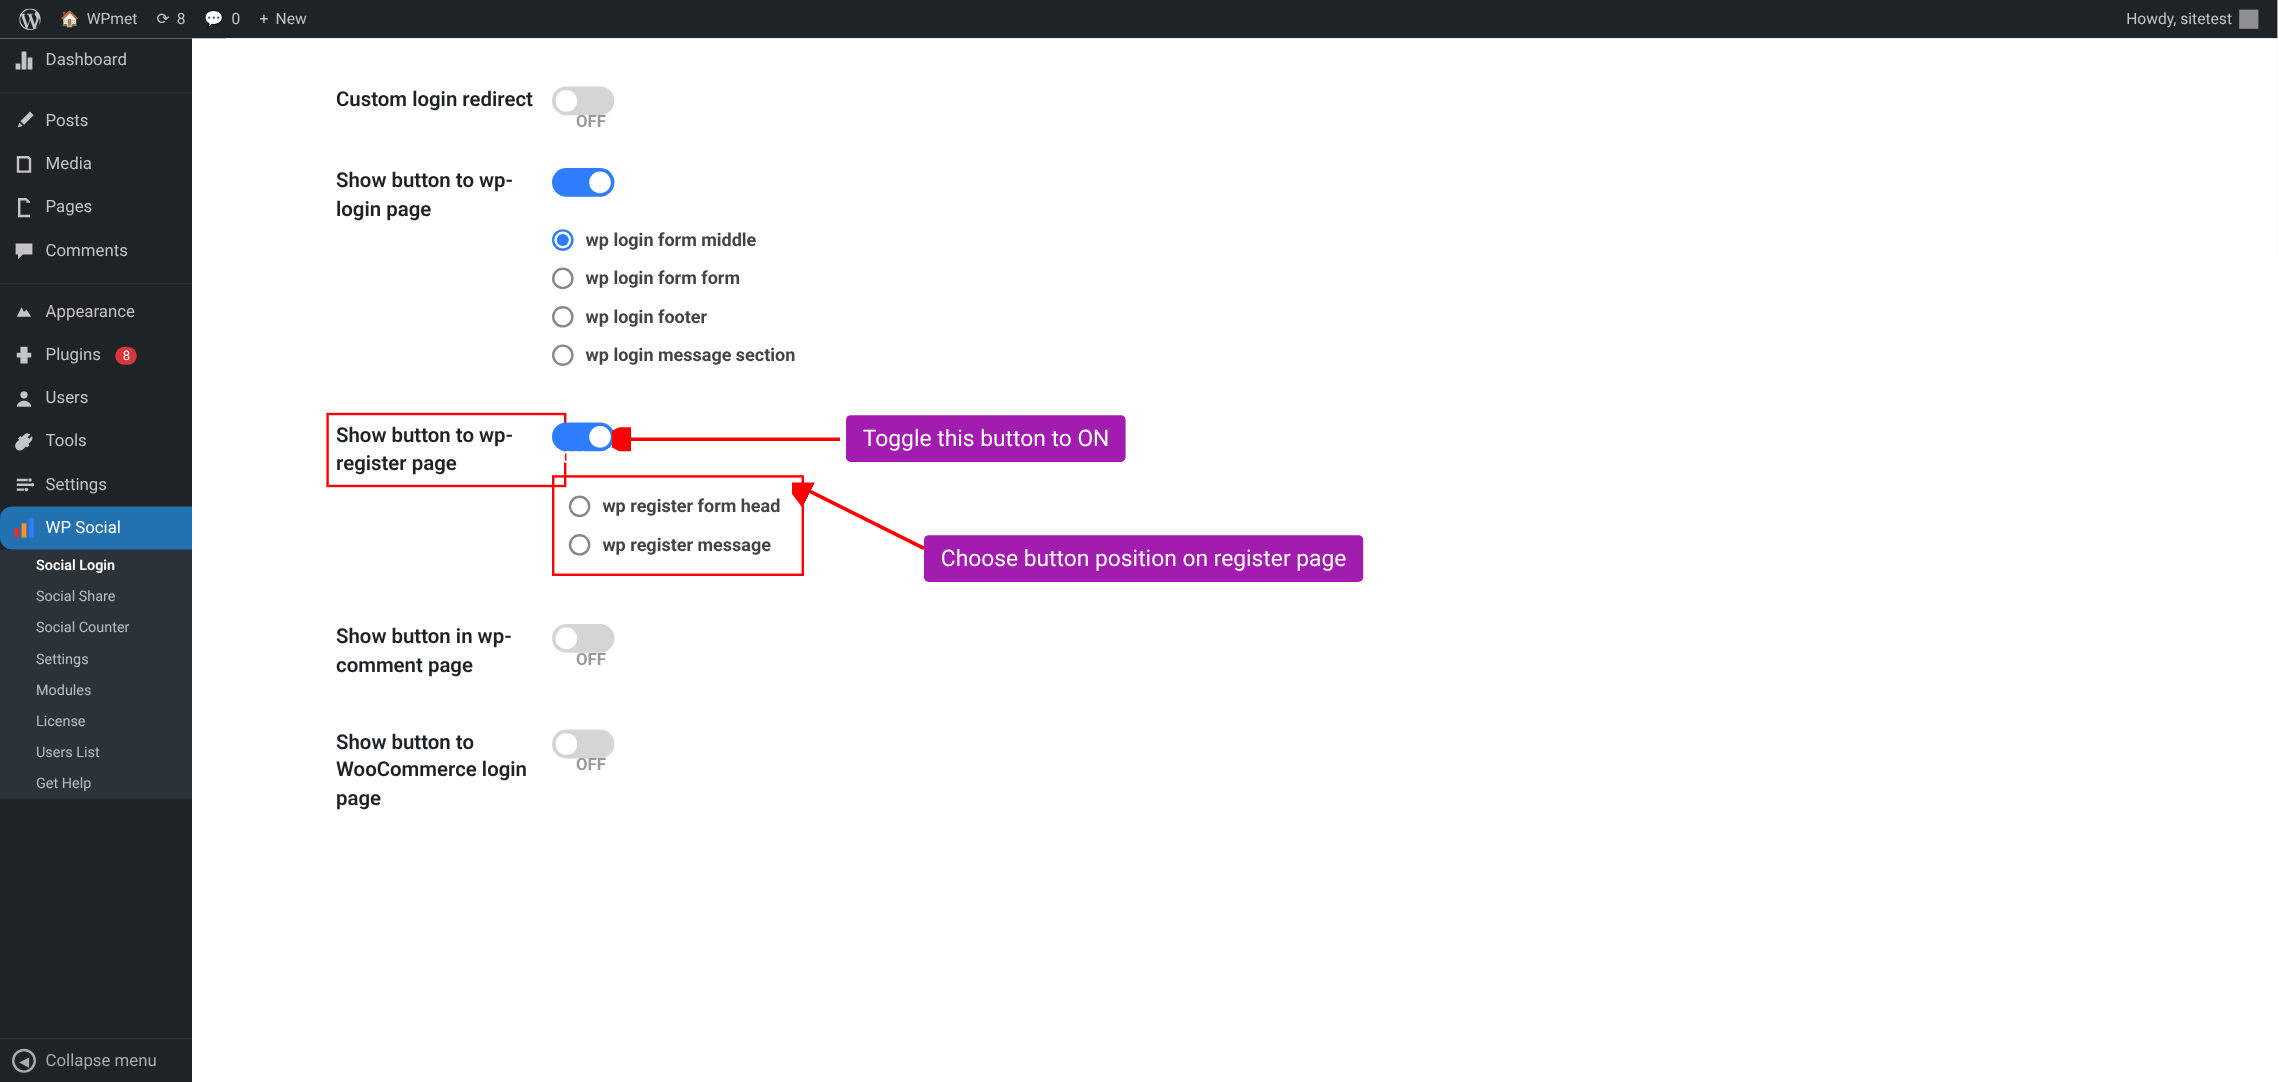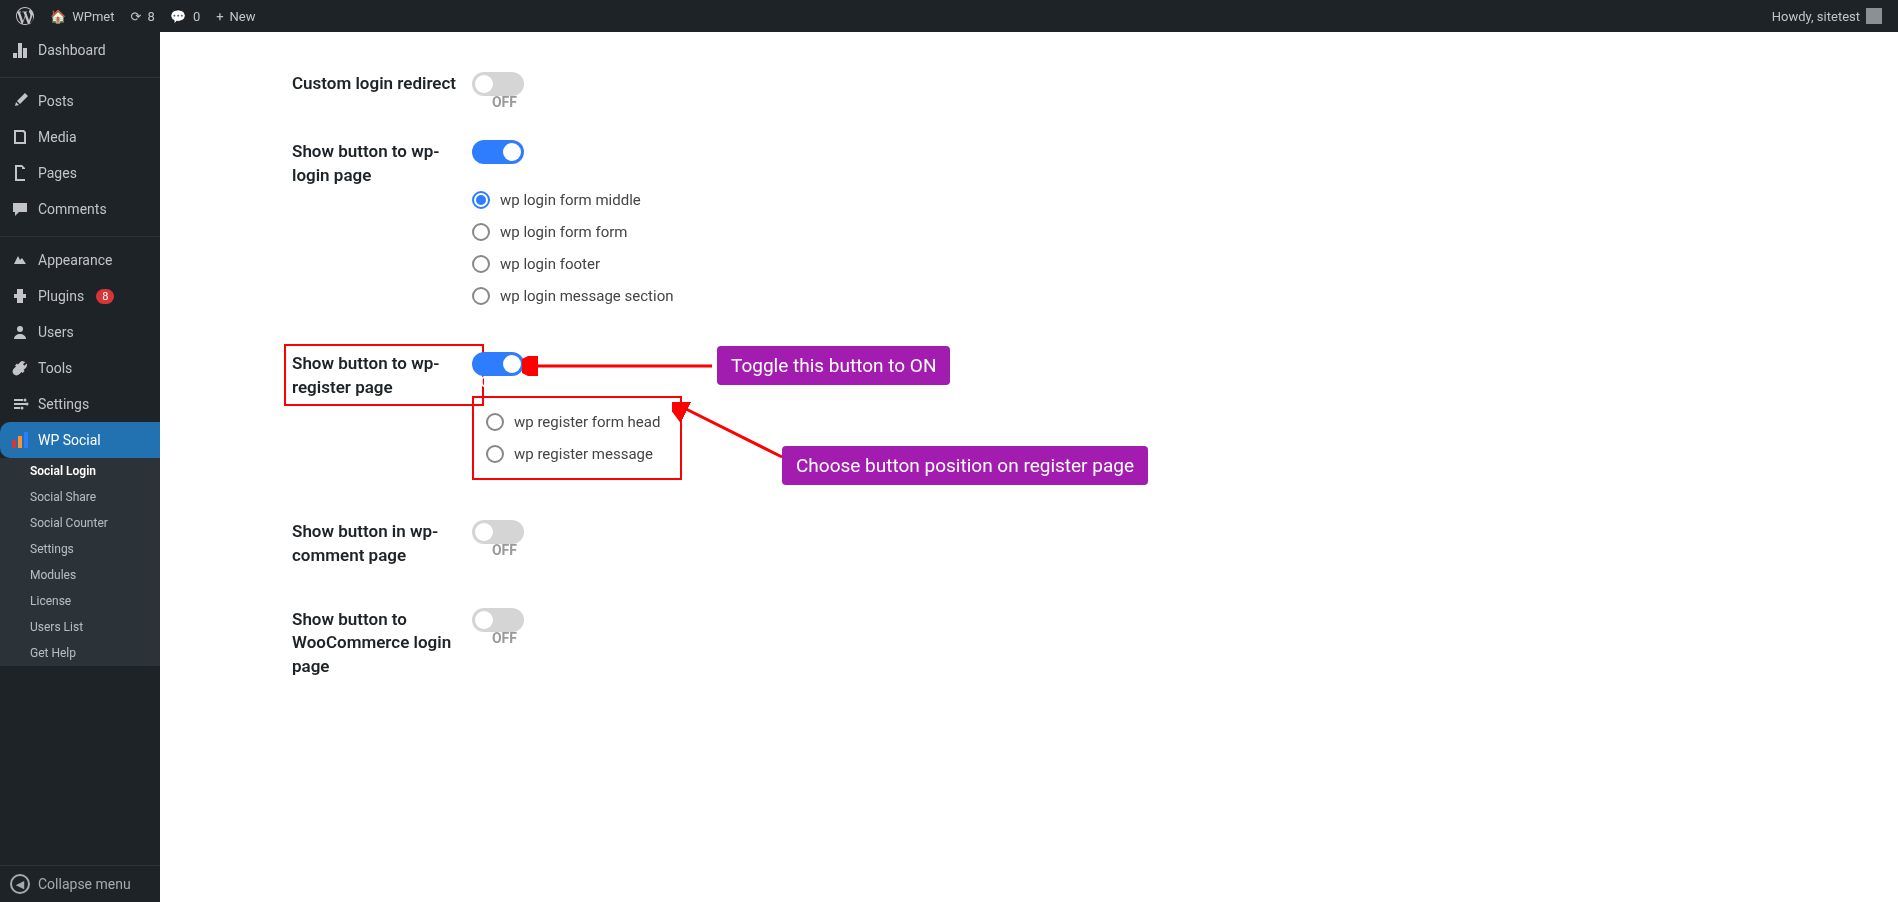--- a/index.html
+++ b/index.html
@@ -20,39 +20,39 @@
     .menu-icon { width: 20px; height: 20px; display: flex; align-items: center; justify-content: center; font-size: 16px; }
     .menu-separator { height: 5px; border-bottom: 1px solid #333; margin: 5px 0; }
     .submenu { background: #2c3338; }
     .submenu-item { padding: 6px 12px 6px 30px; font-size: 12px; cursor: pointer; color: rgba(240,246,252,0.7); }
     .submenu-item.current { font-weight: 600; color: #fff; }
     .badge { background: #d63638; color: #fff; border-radius: 10px; padding: 1px 6px; font-size: 11px; margin-left: 4px; }
     .collapse-menu { display: flex; align-items: center; gap: 8px; padding: 8px 10px; cursor: pointer; color: #a7aaad; border-top: 1px solid #333; position: absolute; bottom: 0; width: 100%; }
     .collapse-icon { width: 20px; height: 20px; border: 2px solid #a7aaad; border-radius: 50%; display: flex; align-items: center; justify-content: center; font-size: 11px; }
     
     
-    .main { position: absolute; left: 160px; top: 32px; right: 0; bottom: 0; background: #fff; overflow-y: auto; padding: 20px 0 0 12px; }
+    .main { position: absolute; left: 160px; top: 32px; right: 0; bottom: 0; background: #fff; overflow-y: auto; padding: 20px 0 0 0; }
     .setting-row { display: flex; padding: 20px 0; }
     .setting-label { width: 290px; padding-left: 120px; font-size: 17px; font-weight: 600; color: #1d2327; line-height: 1.4; }
     .setting-control { flex: 1; padding-left: 10px; }
     
     
     .toggle { display: inline-flex; align-items: center; width: 52px; height: 24px; border-radius: 12px; position: relative; cursor: pointer; }
     .toggle.on { background: #2e7dff; }
     .toggle.off { background: #d5d5d5; }
     .toggle-knob { width: 18px; height: 18px; background: #fff; border-radius: 50%; position: absolute; top: 3px; }
     .toggle.on .toggle-knob { right: 3px; }
     .toggle.off .toggle-knob { left: 3px; }
     .toggle-text { font-size: 14px; font-weight: 700; color: #fff; position: absolute; margin-top: 36px; }
     .toggle.on .toggle-text { left: 8px; }
     .toggle.off .toggle-text { right: 7px; color: #999; }
     
     
     .radio-group { margin-top: 16px; }
-    .radio-item { display: flex; align-items: center; gap: 10px; padding: 7px 0; cursor: pointer; }
+    .radio-item { display: flex; align-items: center; gap: 10px; padding: 7px 0; cursor: pointer; font-weight: bold; }
     .radio-circle { width: 18px; height: 18px; border: 2px solid #888; border-radius: 50%; display: flex; align-items: center; justify-content: center; }
     .radio-circle.checked { border-color: #2e7dff; }
     .radio-circle.checked::after { content: ''; width: 10px; height: 10px; background: #2e7dff; border-radius: 50%; }
     .radio-label { font-size: 15px; color: #444; }
     
     
     .highlight-box { border: 2px solid #ff0000; position: absolute; pointer-events: none; }
     .annotation { position: absolute; background: #a21caf; color: #fff; padding: 8px 14px; font-size: 19px; border-radius: 4px; white-space: nowrap; }
     .arrow { position: absolute; pointer-events: none; }
     

